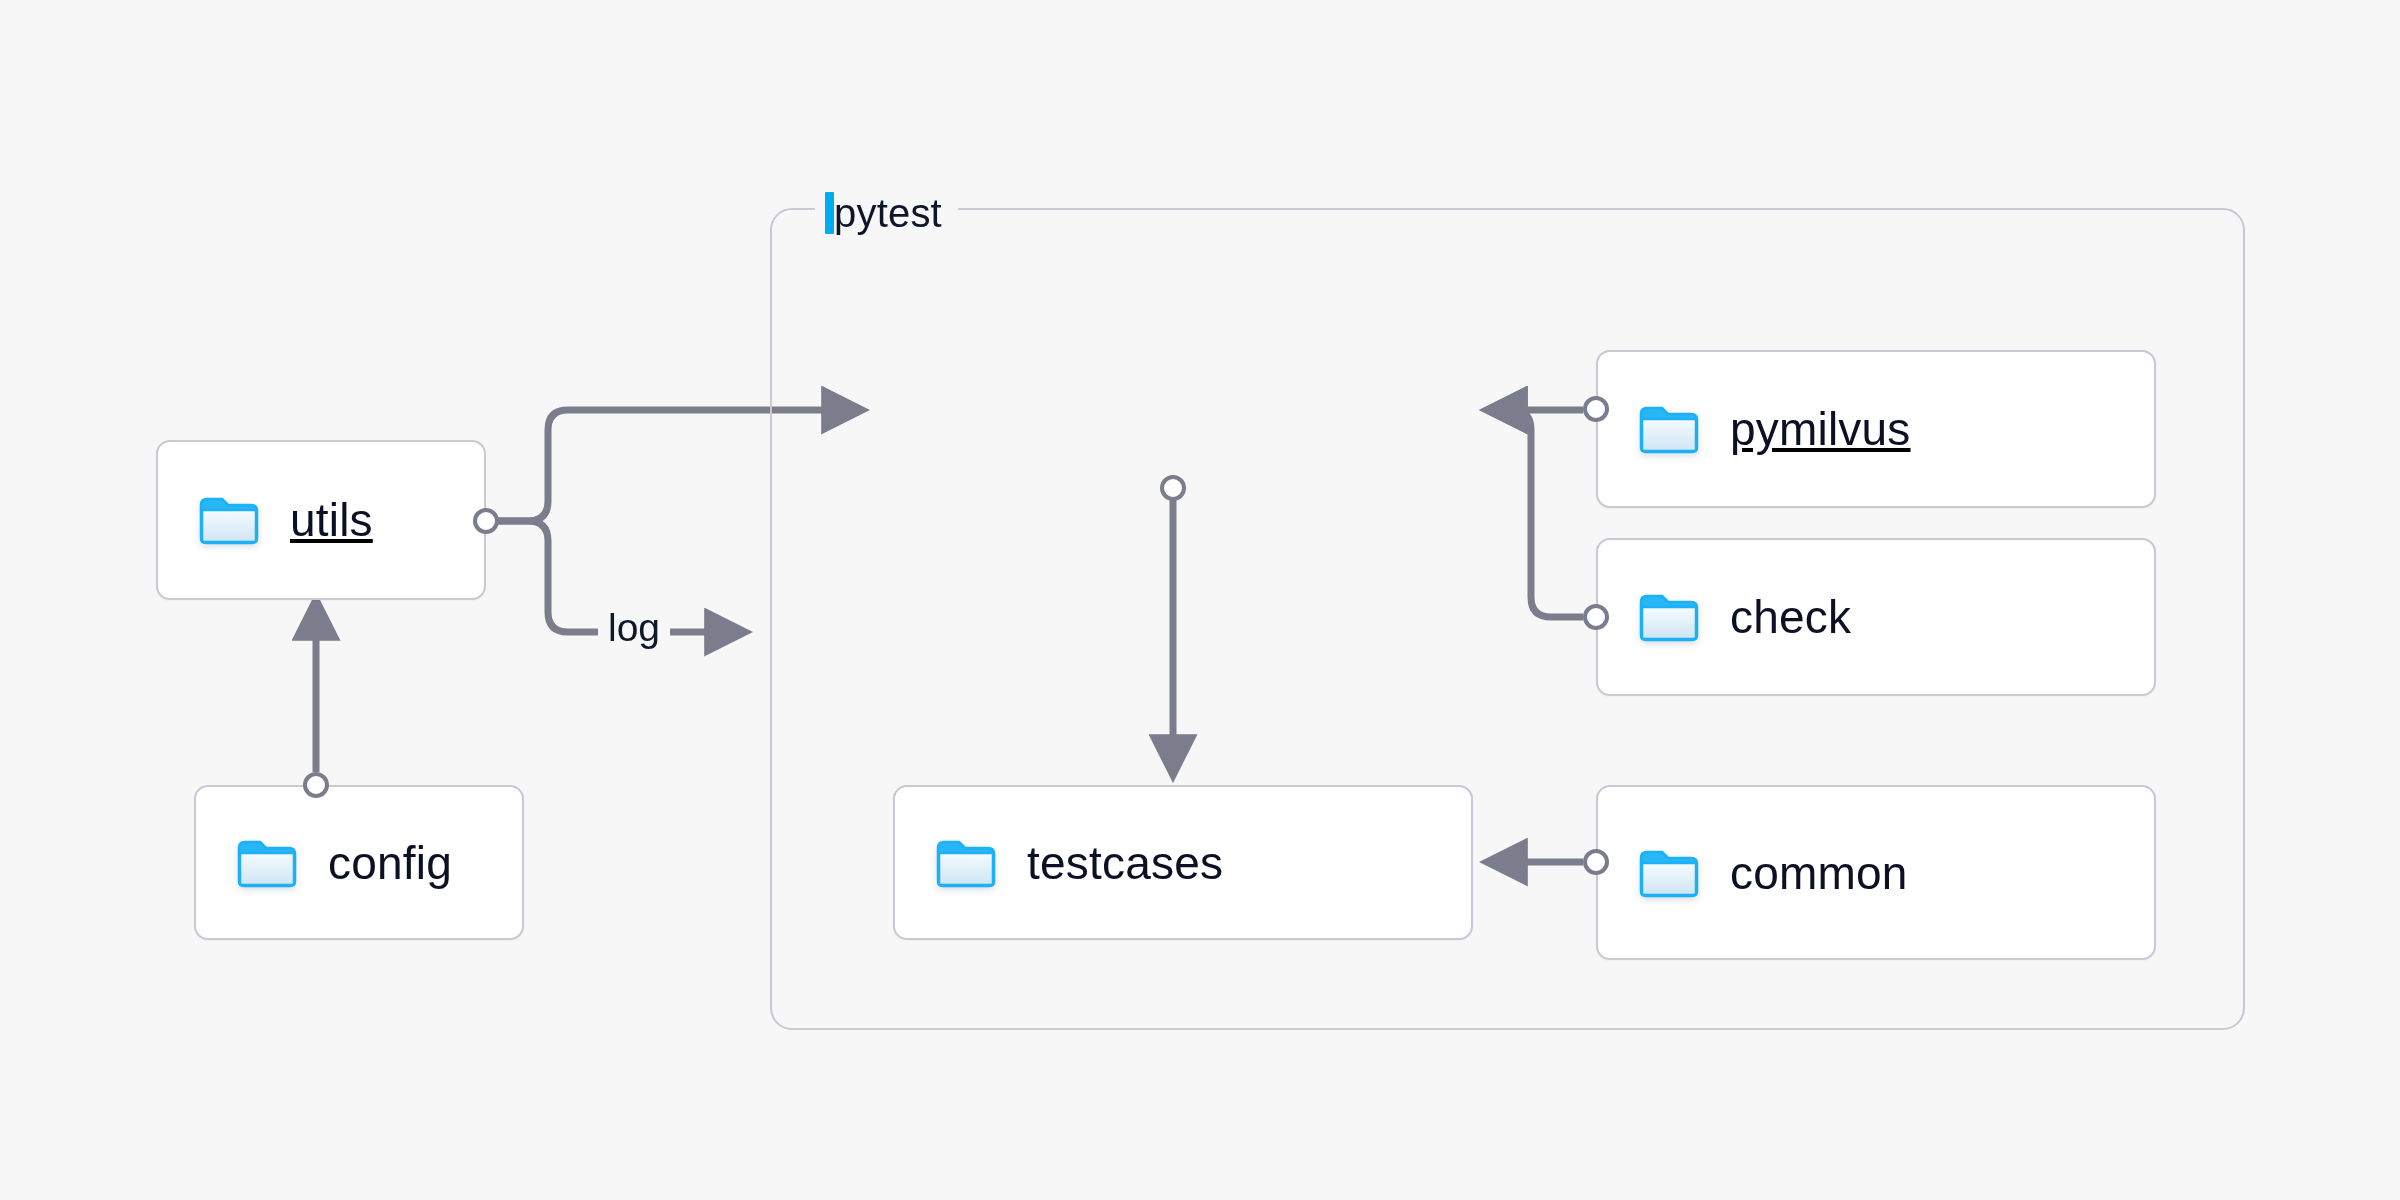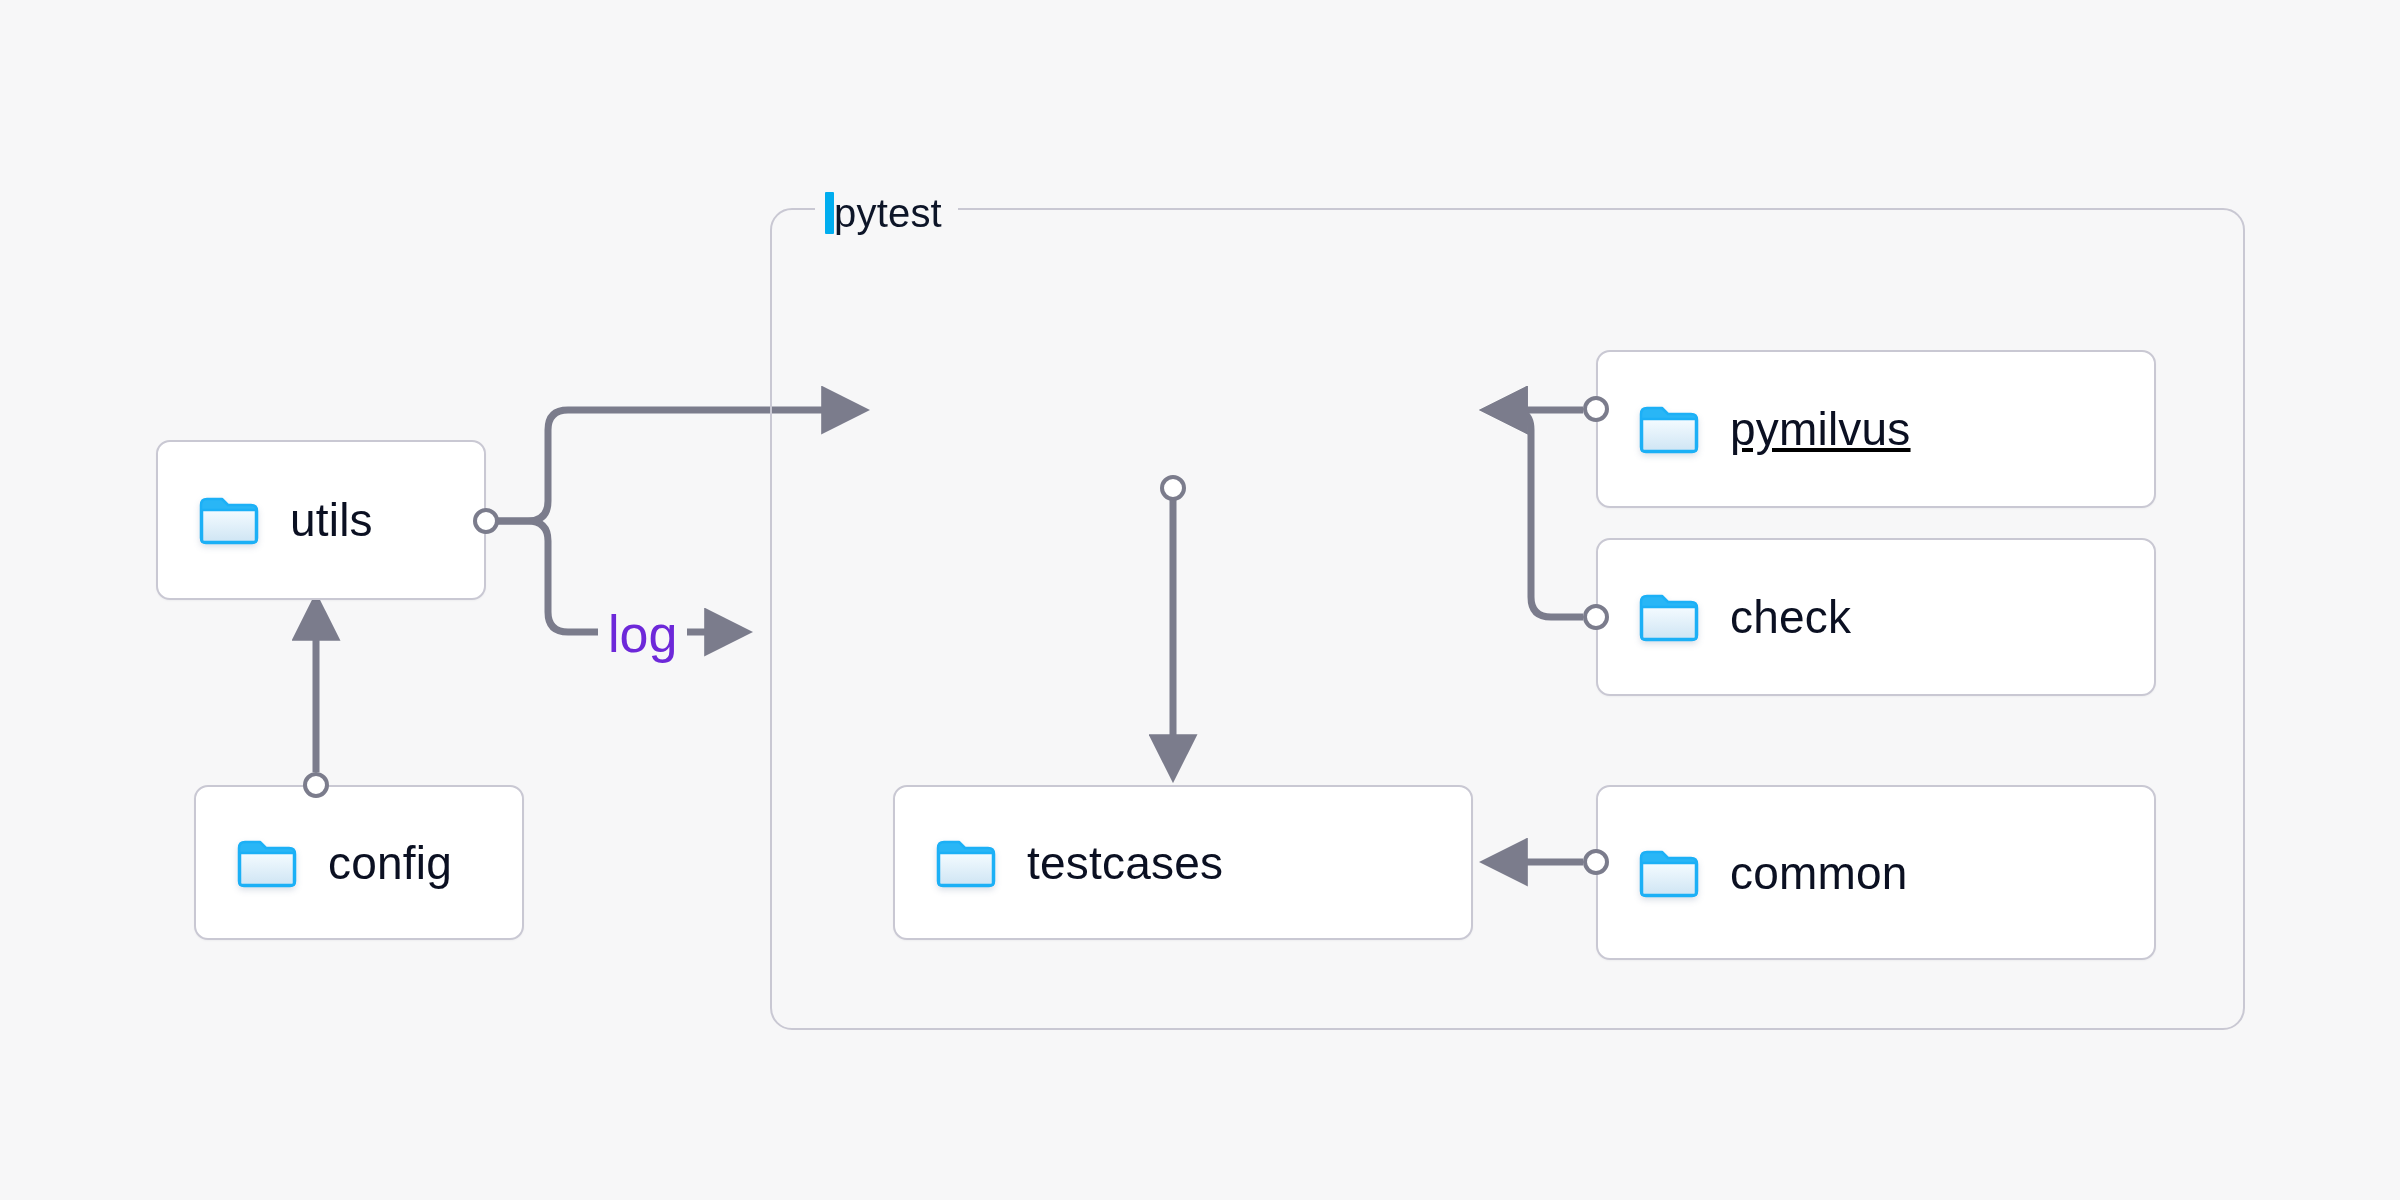--- a/index.html
+++ b/index.html
@@ -95,22 +95,22 @@
     height: 26px;
     box-sizing: border-box;
     border: 4px solid #7b7c8c;
     border-radius: 50%;
     background: #ffffff;
   }
 
   
   .edge-label {
     position: absolute;
-    font-size: 52px;
-    color: #6d28d9;
+    font-size: 39px;
+    color: #0f172a;
     background: #f7f7f8;
     padding: 0 10px;
     white-space: nowrap;
     line-height: 1;
   }
 </style>
 </head>
 <body>
 
 <div id="canvas">
@@ -140,21 +140,21 @@
 
     <path d="M 1583 862 L 1487 862" fill="none" stroke="#7b7c8c" stroke-width="7" marker-end="url(#arrow)"></path>
   </svg>
 
   <div class="group-box" style="left:770px; top:208px; width:1475px; height:822px;"></div>
   <div class="group-label" style="left:815px; top:185px;">
     <span class="group-label-bar"></span>
     <span class="group-label-text">pytest</span>
   </div>
 
-  <div class="node" style="left:156px; top:440px; width:330px; height:160px;">
+  <div class="node" style="left:156px; top:440px; width:330px; height:160px;text-decoration:underline;">
     <span class="folder-icon">
       <svg viewBox="0 0 62 52" width="62" height="52">
         <path d="M3 11 Q3 5 9 5 L24 5 L30 11 L53 11 Q59 11 59 17 L59 44 Q59 49 54 49 L8 49 Q3 49 3 44 Z" fill="#29b6f6" stroke="#1cb0f6" stroke-width="2.5" stroke-linejoin="round"></path>
         <path d="M4 16 L58 16 L58 46 Q58 48 56 48 L6 48 Q4 48 4 46 Z" fill="url(#folderGrad)" stroke="#1cb0f6" stroke-width="2.5" stroke-linejoin="round"></path>
       </svg>
     </span>
     <span class="node-label">utils</span>
   </div>
   <span class="port" style="left:473px; top:508px;"></span>
 

